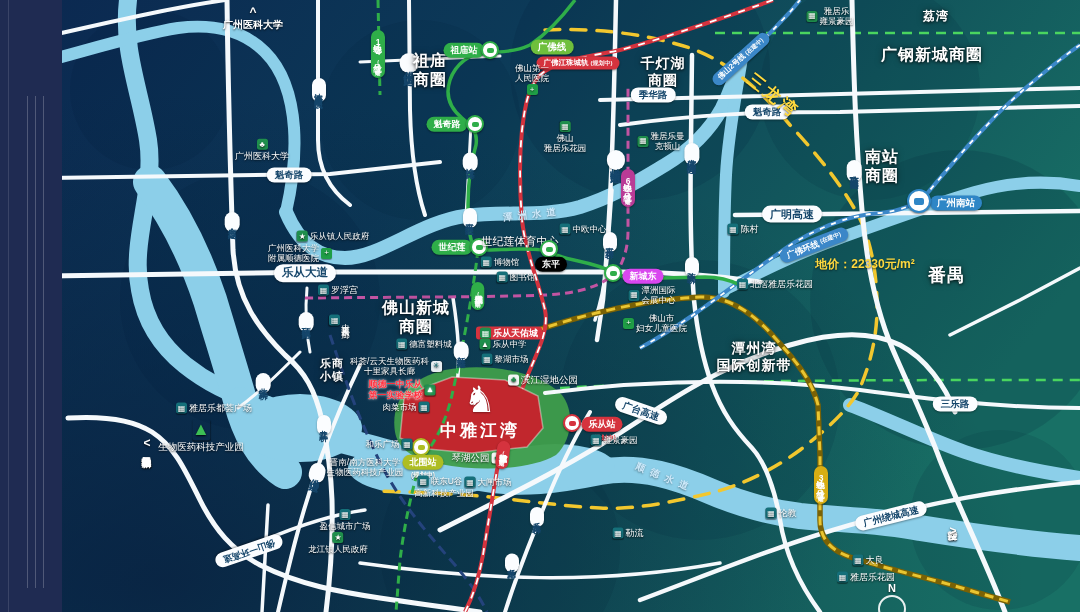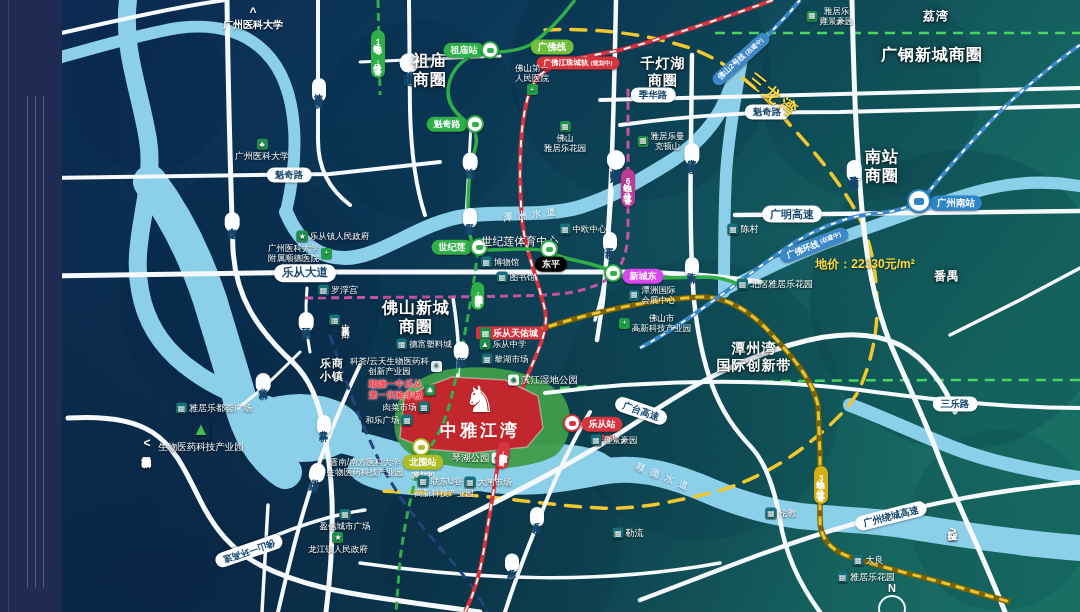--- a/index.html
+++ b/index.html
@@ -283,21 +283,21 @@
       </div>
       <div class="lb rpv" style="left: 854px; top: 171px; transform: translate(-50%, -50%); font-size: 9px;">
         <span class="tx">广珠西线高速</span>
       </div>
       <div class="lb mp" style="left: 956px; top: 203px; transform: translate(-50%, -50%); font-size: 9.5px; background: rgb(47, 134, 198);">
         <span class="tx">广州南站</span>
       </div>
       <div class="lb sticon" style="left: 919px; top: 201px; transform: translate(-50%, -50%); width: 20px; height: 20px; border: 2px solid rgb(47, 134, 198);">
         <span class="dot" style="background: rgb(47, 134, 198); width: 10px; height: 7px;"></span>
       </div>
-      <div class="lb big" style="left: 947px; top: 276px; transform: translate(-50%, -50%); font-size: 12px;">
+      <div class="lb big" style="left: 947px; top: 276px; transform: translate(-50%, -50%); font-size: 18px;">
         <span class="tx">番禺</span>
       </div>
       <div class="lb rp" style="left: 792px; top: 214px; transform: translate(-50%, -50%); font-size: 11px;">
         <span class="tx">广明高速</span>
       </div>
       <div class="lb mp" style="left: 814px; top: 245px; transform: translate(-50%, -50%) rotate(-21deg); font-size: 8.5px; background: rgb(59, 135, 200);">
         <span class="tx">广佛环线</span>
         <span class="sub">(在建中)</span>
       </div>
       <div class="lb gold" style="left: 865px; top: 264px; transform: translate(-50%, -50%); font-size: 12px;">
@@ -364,21 +364,21 @@
       <div class="lb big" style="left: 416px; top: 318px; transform: translate(-50%, -50%); font-size: 16px;">
         <span class="tx">佛山新城
 商圈</span>
       </div>
       <div class="lb poi icp-l" style="left: 424px; top: 344px; transform: translate(-50%, -50%); font-size: 8.5px;">
         <span class="ic" style="background: rgb(21, 112, 122);">▦</span>
         <span class="tx">德富塑料城</span>
       </div>
       <div class="lb poi icp-r" style="left: 396px; top: 366px; transform: translate(-50%, -50%); font-size: 8.5px;">
         <span class="tx">科荟/云天生物医药科
-创新产业园</span>
+十里家具长廊</span>
         <span class="ic" style="background: rgb(232, 238, 242); color: rgb(21, 112, 122);">✳</span>
       </div>
       <div class="lb poired icp-r" style="left: 402px; top: 390px; transform: translate(-50%, -50%); font-size: 9px;">
         <span class="tx">顺德一中乐从
 第一实验学校</span>
         <span class="ic" style="background: rgb(31, 143, 77);">▲</span>
       </div>
       <div class="lb poi icp-r" style="left: 406px; top: 407px; transform: translate(-50%, -50%); font-size: 8.5px;">
         <span class="tx">肉菜市场</span>
         <span class="ic" style="background: rgb(21, 112, 122);">▦</span>
@@ -436,21 +436,21 @@
         <span class="ic" style="background: rgb(21, 112, 122);">▦</span>
         <span class="tx">潭洲国际
 会展中心</span>
       </div>
       <div class="lb rpv" style="left: 692px; top: 267px; transform: translate(-50%, -50%); font-size: 8.5px;">
         <span class="tx">陈北大桥</span>
       </div>
       <div class="lb poi icp-l" style="left: 655px; top: 323px; transform: translate(-50%, -50%); font-size: 8.5px;">
         <span class="ic" style="background: rgb(31, 158, 70);">+</span>
         <span class="tx">佛山市
-高新科技产业园</span>
+妇女儿童医院</span>
       </div>
       <div class="lb tag icp-l" style="left: 509px; top: 333px; transform: translate(-50%, -50%); font-size: 9px;">
         <span class="ic" style="background: rgb(31, 143, 77);">▦</span>
         <span class="tx">乐从天佑城</span>
       </div>
       <div class="lb poi icp-l" style="left: 503px; top: 344px; transform: translate(-50%, -50%); font-size: 8.5px;">
         <span class="ic" style="background: rgb(31, 143, 77);">▲</span>
         <span class="tx">乐从中学</span>
       </div>
       <div class="lb poi icp-l" style="left: 505px; top: 359px; transform: translate(-50%, -50%); font-size: 8.5px;">
@@ -467,21 +467,21 @@
       </div>
       <div class="lb sticon" style="left: 421px; top: 447px; transform: translate(-50%, -50%); width: 14px; height: 14px; border: 2px solid rgb(174, 189, 35);">
         <span class="dot" style="background: rgb(174, 189, 35); width: 7px; height: 5px;"></span>
       </div>
       <div class="lb mp" style="left: 423px; top: 462px; transform: translate(-50%, -50%); font-size: 9px; background: rgb(174, 189, 35);">
         <span class="tx">北围站</span>
       </div>
       <div class="lb subtxt" style="left: 423px; top: 475px; transform: translate(-50%, -50%); font-size: 6.5px; color: rgb(255, 255, 255);">
         <span class="tx">(规划中)</span>
       </div>
-      <div class="lb poi icp-r" style="left: 389px; top: 420px; transform: translate(-50%, -50%); font-size: 8.5px;">
+      <div class="lb poi icp-r" style="left: 389px; top: 444px; transform: translate(-50%, -50%); font-size: 8.5px;">
         <span class="tx">和乐广场</span>
         <span class="ic" style="background: rgb(21, 112, 122);">▦</span>
       </div>
       <div class="lb poi icp-l" style="left: 440px; top: 481px; transform: translate(-50%, -50%); font-size: 8.5px;">
         <span class="ic" style="background: rgb(21, 112, 122);">▦</span>
         <span class="tx">联东U谷</span>
       </div>
       <div class="lb poi" style="left: 444px; top: 493px; transform: translate(-50%, -50%); font-size: 8.5px;">
         <span class="tx">高新科技产业园</span>
       </div>

